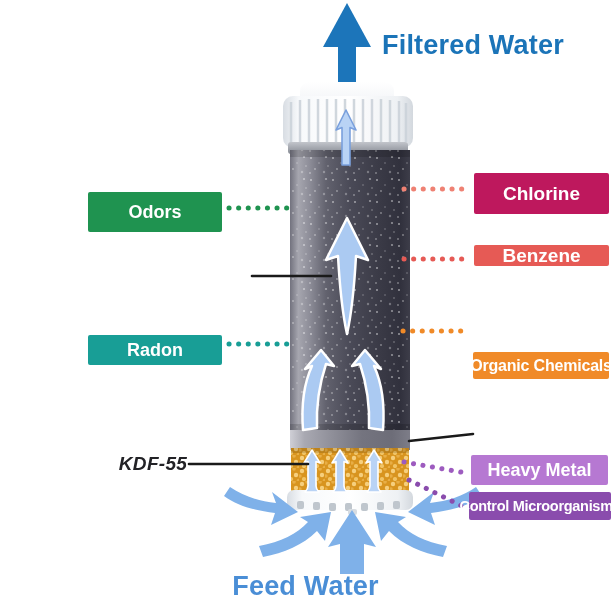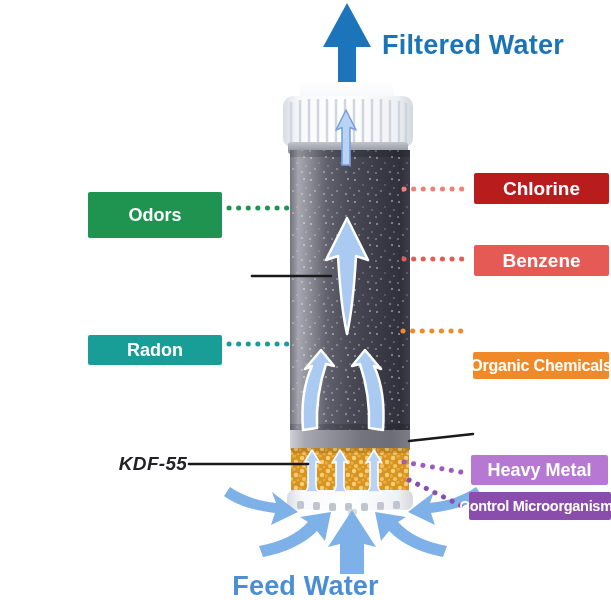--- a/index.html
+++ b/index.html
@@ -172,30 +172,30 @@
       <line x1="252" y1="276" x2="331" y2="276"></line>
       <line x1="189" y1="464" x2="308" y2="464"></line>
       <line x1="409" y1="441" x2="473" y2="434"></line>
     </g>
   </svg>
 
   <div class="abs flow-label" style="left: 382px; top: 30px; color: rgb(27, 116, 184);">Filtered Water</div>
 
   <div class="abs flow-label" style="left: 0px; top: 571px; width: 611px; text-align: center; color: rgb(74, 142, 214);">Feed Water</div>
 
-  <div class="abs chip f18" style="left: 88px; top: 192px; width: 134px; height: 46px; background-color: rgb(31, 147, 80);">Odors</div>
+  <div class="abs chip f18" style="left: 88px; top: 192px; width: 134px; height: 40px; background-color: rgb(31, 147, 80);">Odors</div>
 
 
   <div class="abs chip f18" style="left: 88px; top: 335px; width: 134px; height: 30px; background-color: rgb(24, 158, 150);">Radon</div>
 
   <div class="abs dark-note kdf-note" style="left:118px;top:453px;width:70px;text-align:center;">KDF-55</div>
 
-  <div class="abs chip f19" style="left: 474px; top: 173px; width: 135px; height: 31px; background-color: #b91c1c;">Chlorine</div>
-
-  <div class="abs chip f19" style="left: 474px; top: 245px; width: 135px; height: 31px; background-color: rgb(230, 90, 85);">Benzene</div>
+  <div class="abs chip f19" style="left: 474px; top: 173px; width: 135px; height: 41px; background-color: #be185d;">Chlorine</div>
+
+  <div class="abs chip f19" style="left: 474px; top: 245px; width: 135px; height: 21px; background-color: rgb(230, 90, 85);">Benzene</div>
 
   <div class="abs chip f16" style="left: 473px; top: 315px; width: 136px; height: 27px; background-color: rgb(240, 138, 40);">Organic Chemicals</div>
 
 
   <div class="abs chip f18" style="left: 471px; top: 455px; width: 137px; height: 30px; background-color: rgb(182, 120, 210);">Heavy Metal</div>
 
   <div class="abs chip f14" style="left: 469px; top: 492px; width: 142px; height: 28px; background-color: rgb(138, 76, 173);">Control Microorganisms</div>
 
 </div>
 

